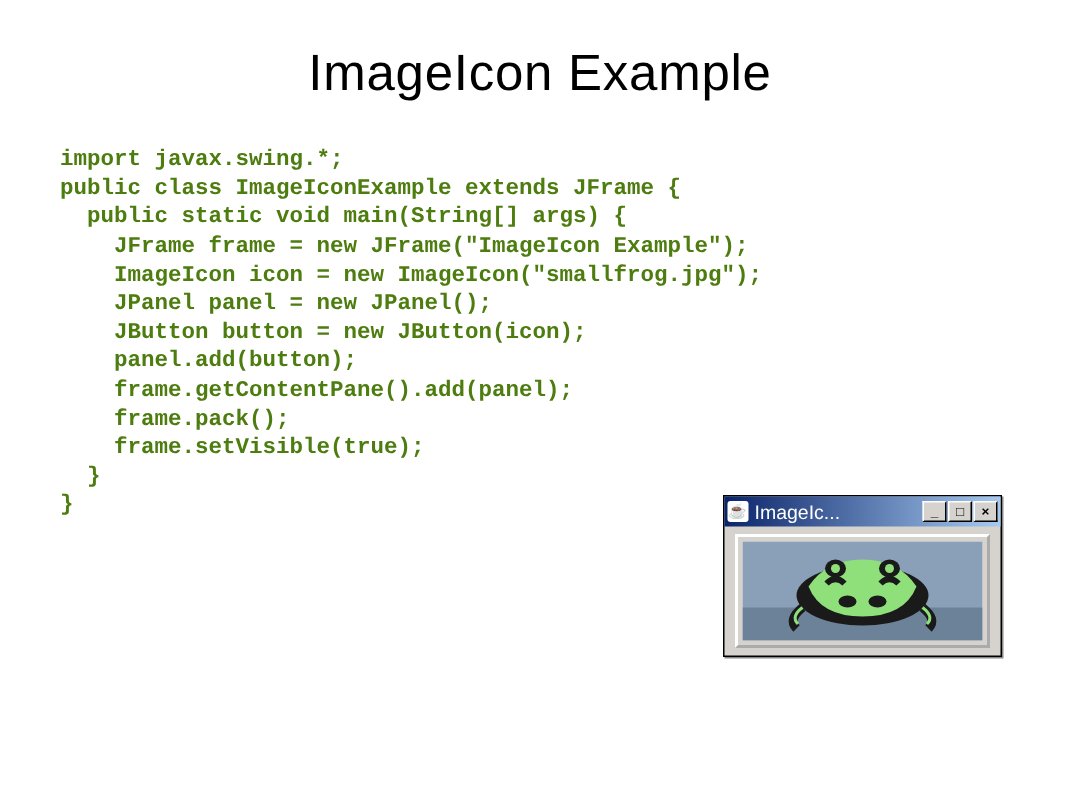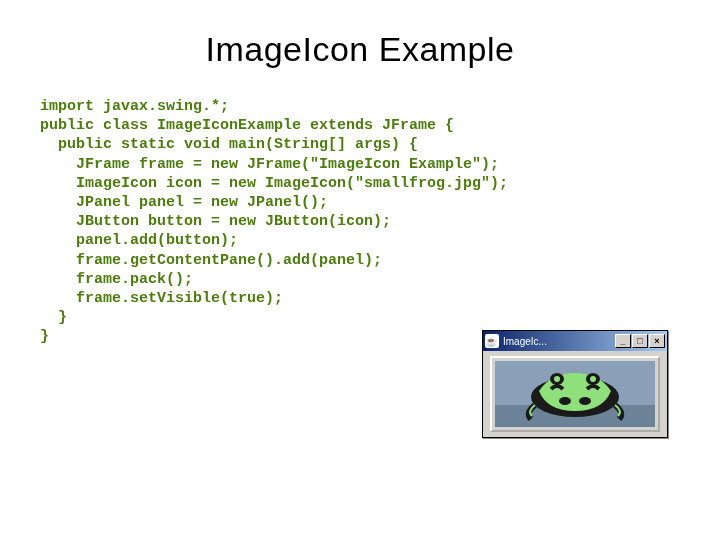--- a/index.html
+++ b/index.html
@@ -27,21 +27,21 @@
   .tb-icon {
     width: 14px; height: 14px;
     display: inline-flex; align-items: center; justify-content: center;
     font-size: 10px;
     background: #fff;
     border-radius: 2px;
   }
   .tb-title {
     flex: 1;
     color: #fff;
-    font-size: 10px;
+    font-size: 13px;
     font-family: Tahoma, Arial, sans-serif;
     padding-left: 2px;
     white-space: nowrap;
     overflow: hidden;
   }
   .tb-buttons { display: flex; gap: 0; }
   .tb-btn {
     width: 16px; height: 14px;
     background: #d6d3ce;
     border: 1px solid #000;

